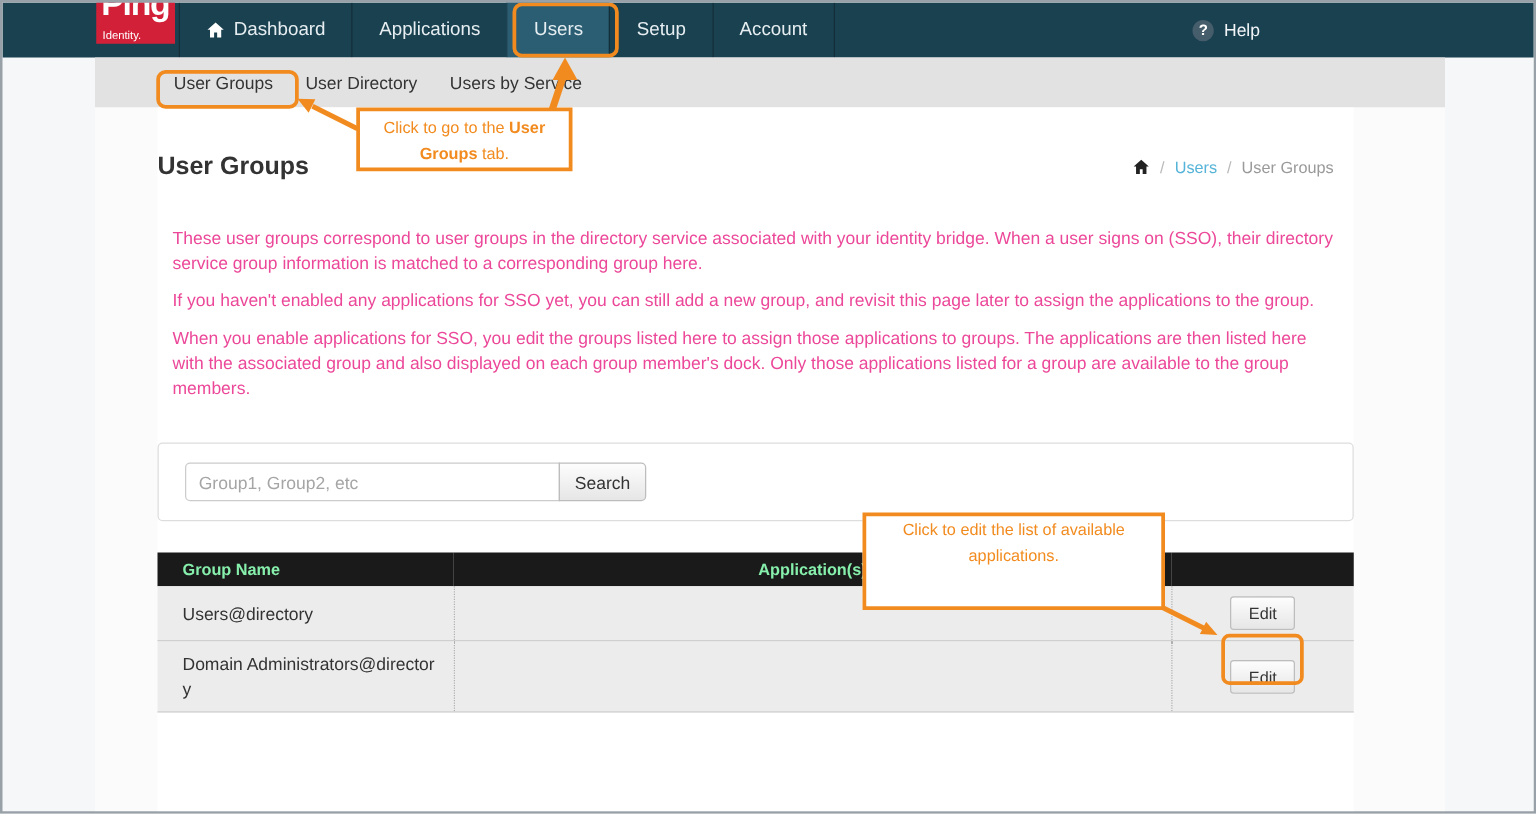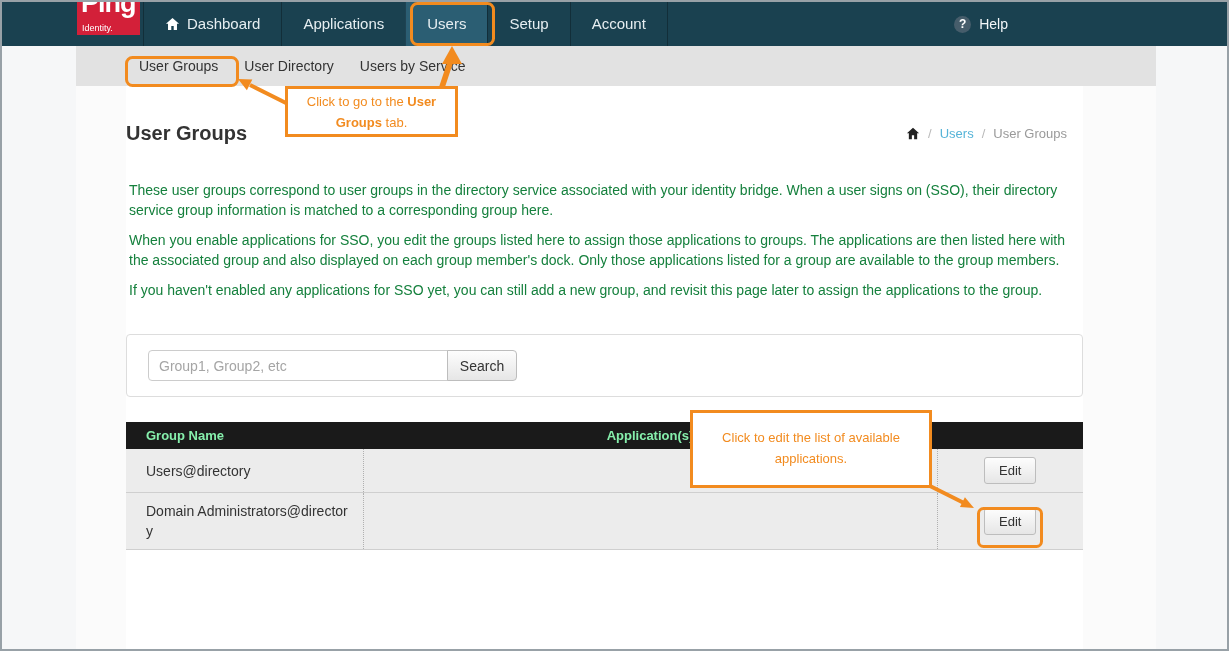--- a/index.html
+++ b/index.html
@@ -28,21 +28,21 @@
 
   
   .content-col{position:absolute;top:84px;left:74px;width:1080px;bottom:0;background:#fbfbfb;}
   .container{margin-left:50px;width:957px;background:#fff;min-height:100%;box-sizing:border-box;padding-top:34px;}
   .header-row{display:flex;align-items:center;}
   h1.page-title{flex:1;margin:0;font-size:20px;line-height:26px;color:#333;font-weight:bold;}
   .breadcrumb{display:flex;align-items:center;gap:8px;font-size:13px;margin-right:16px;}
   .breadcrumb .sep{color:#b9b9b9;}
   .breadcrumb a.bc-link{color:#56b4d8;text-decoration:none;cursor:pointer;}
   .breadcrumb .bc-current{color:#9a9a9a;}
-  .para{font-size:14px;line-height:20px;color:#15803d;margin:10px 3px;}
+  .para{font-size:14px;line-height:20px;color:#ec4899;margin:10px 12px;}
   .para.first{margin-top:34px;}
 
   
   .search-panel{margin-top:34px;height:63px;box-sizing:border-box;border:1px solid #ddd;border-radius:4px;
                 background:#fff;padding:15px 0 15px 21px;display:flex;}
   .search-input{width:300px;height:31px;box-sizing:border-box;border:1px solid #ccc;border-radius:4px 0 0 4px;
                 padding:0 10px;font-size:14px;color:#333;font-family:inherit;}
   .search-input::placeholder{color:#a5a5a5;}
   .btn{font-family:inherit;font-size:13px;color:#333;background:linear-gradient(#fdfdfd,#e6e6e6);
        border:1px solid #bdbdbd;border-radius:3px;cursor:pointer;}
@@ -59,21 +59,21 @@
   table.groups td.cell-action{border-left:1px dotted #b0b0b0;text-align:center;padding-left:10px;}
   td.cell-name{word-break:break-all;}
   .edit-btn{width:52px;height:27px;}
 
   
   .overlay-svg{position:absolute;left:0;top:0;width:1225px;height:647px;z-index:50;pointer-events:none;}
   .callout{position:absolute;background:#fff;border:3px solid #F28B1F;box-sizing:border-box;z-index:49;
            color:#F28B1F;font-size:13px;line-height:21px;text-align:center;}
   .callout b{font-weight:bold;}
   .callout1{left:283px;top:84px;width:173px;height:51px;padding-top:2px;}
-  .callout2{left:688px;top:408px;width:242px;height:78px;padding-top:14px;}
+  .callout2{left:688px;top:408px;width:242px;height:78px;}
 
   .icon-svg{display:block;}
 </style>
 </head>
 <body>
 
 <div class="page">
 
   <div class="topnav">
     <div class="logo">
@@ -126,22 +126,22 @@
               </svg>
           </span>
           <span class="sep">/</span>
           <a class="bc-link">Users</a>
           <span class="sep">/</span>
           <span class="bc-current">User Groups</span>
         </div>
       </div>
 
       <p class="para first">These user groups correspond to user groups in the directory service associated with your identity bridge. When a user signs on (SSO), their directory service group information is matched to a corresponding group here.</p>
+      <p class="para">If you haven't enabled any applications for SSO yet, you can still add a new group, and revisit this page later to assign the applications to the group.</p>
       <p class="para">When you enable applications for SSO, you edit the groups listed here to assign those applications to groups. The applications are then listed here with the associated group and also displayed on each group member's dock. Only those applications listed for a group are available to the group members.</p>
-      <p class="para">If you haven't enabled any applications for SSO yet, you can still add a new group, and revisit this page later to assign the applications to the group.</p>
 
       <div class="search-panel">
         <input class="search-input" type="text" placeholder="Group1, Group2, etc" style="">
         <button class="btn search-btn">Search</button>
       </div>
 
       <table class="groups">
         <colgroup>
             <col style="width:237px">
             <col style="width:574px">

